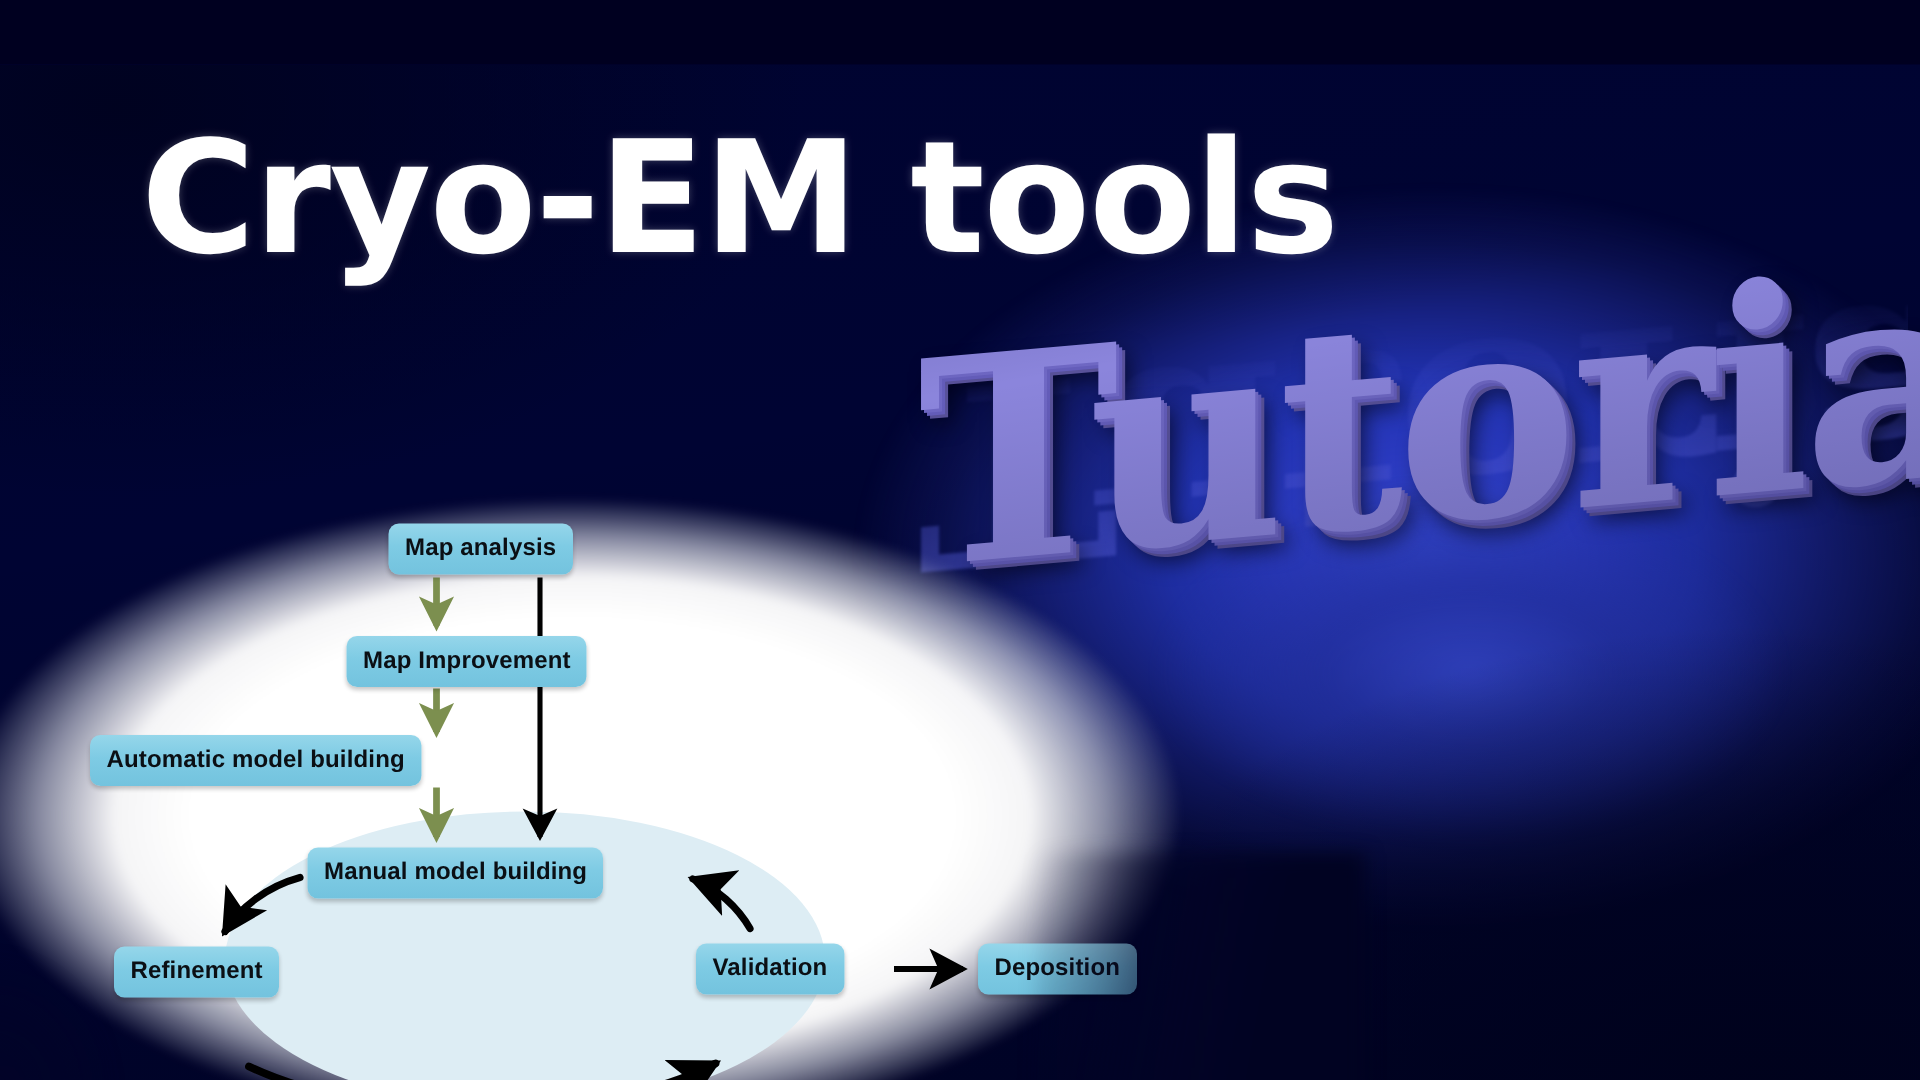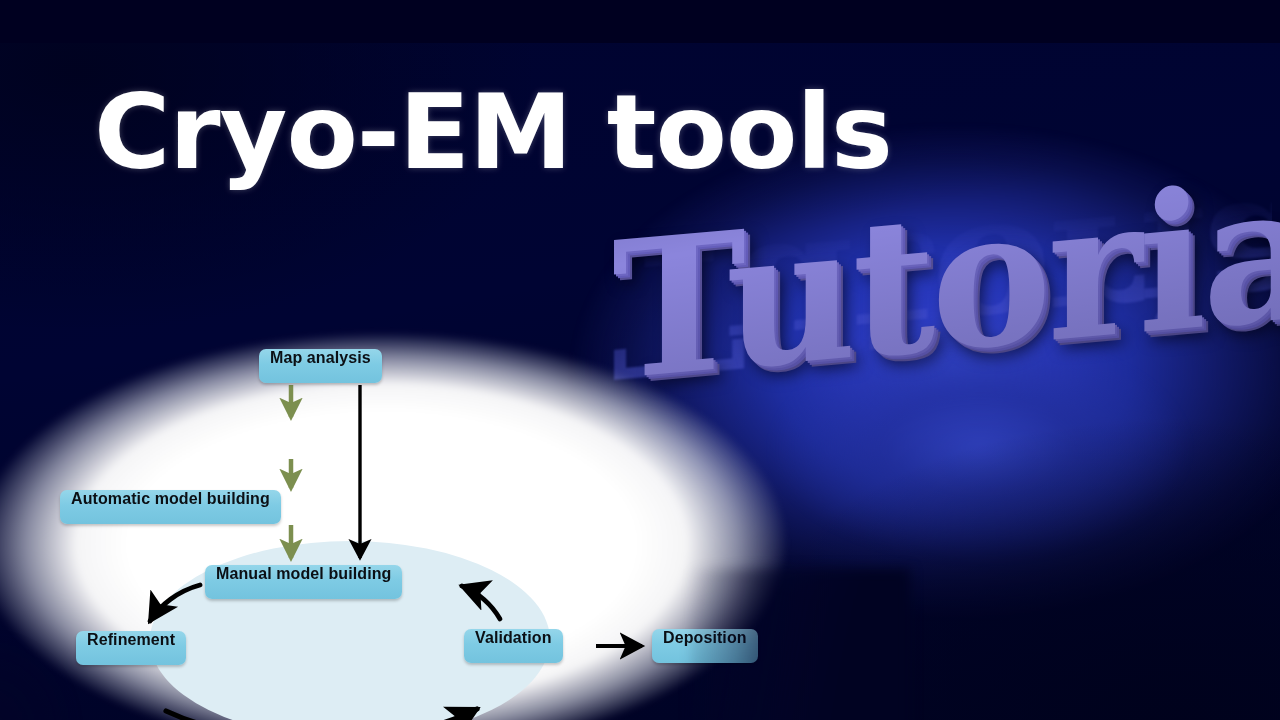--- a/index.html
+++ b/index.html
@@ -128,21 +128,21 @@
   }
   .cycle-ellipse{
     position:absolute;
     left:150px;top:232px;
     width:400px;height:198px;
     border-radius:50%;
     background:#ddedf4;
   }
   .node{
     position:absolute;
-    display:flex;justify-content:center;
+    display:flex;align-items:center;justify-content:center;
     height:34px;
     padding:0 11px;
     border-radius:7px;
     background:linear-gradient(180deg,#95d6ea 0%,#7ecbe4 45%,#73c3de 100%);
     box-shadow:0 2px 3px rgba(0,0,0,.22);
     color:#0b0f14;
     font-family:"Liberation Sans", sans-serif;
     font-weight:bold;
     font-size:16px;
     letter-spacing:.1px;
@@ -232,20 +232,23 @@
       <path d="M 166 402 C 250 442, 400 440, 477 400" stroke="#000000" stroke-width="5.2" fill="none" stroke-linecap="round" marker-end="url(#ahBlack)"></path>
 
       <path d="M 500 310 C 492 296, 478 283, 462 277" stroke="#000000" stroke-width="4.8" fill="none" stroke-linecap="round" marker-end="url(#ahBlack)"></path>
 
       <line x1="596" y1="337" x2="642" y2="337" stroke="#000000" stroke-width="4" marker-end="url(#ahBlack)"></line>
     </svg>
 
     <div class="node n-map-analysis">
       <span>Map analysis</span>
     </div>
+    <div class="node n-map-improve">
+      <span>Map Improvement</span>
+    </div>
     <div class="node n-auto-build">
       <span>Automatic model building</span>
     </div>
     <div class="node n-manual-build">
       <span>Manual model building</span>
     </div>
     <div class="node n-refinement">
       <span>Refinement</span>
     </div>
     <div class="node n-validation">

